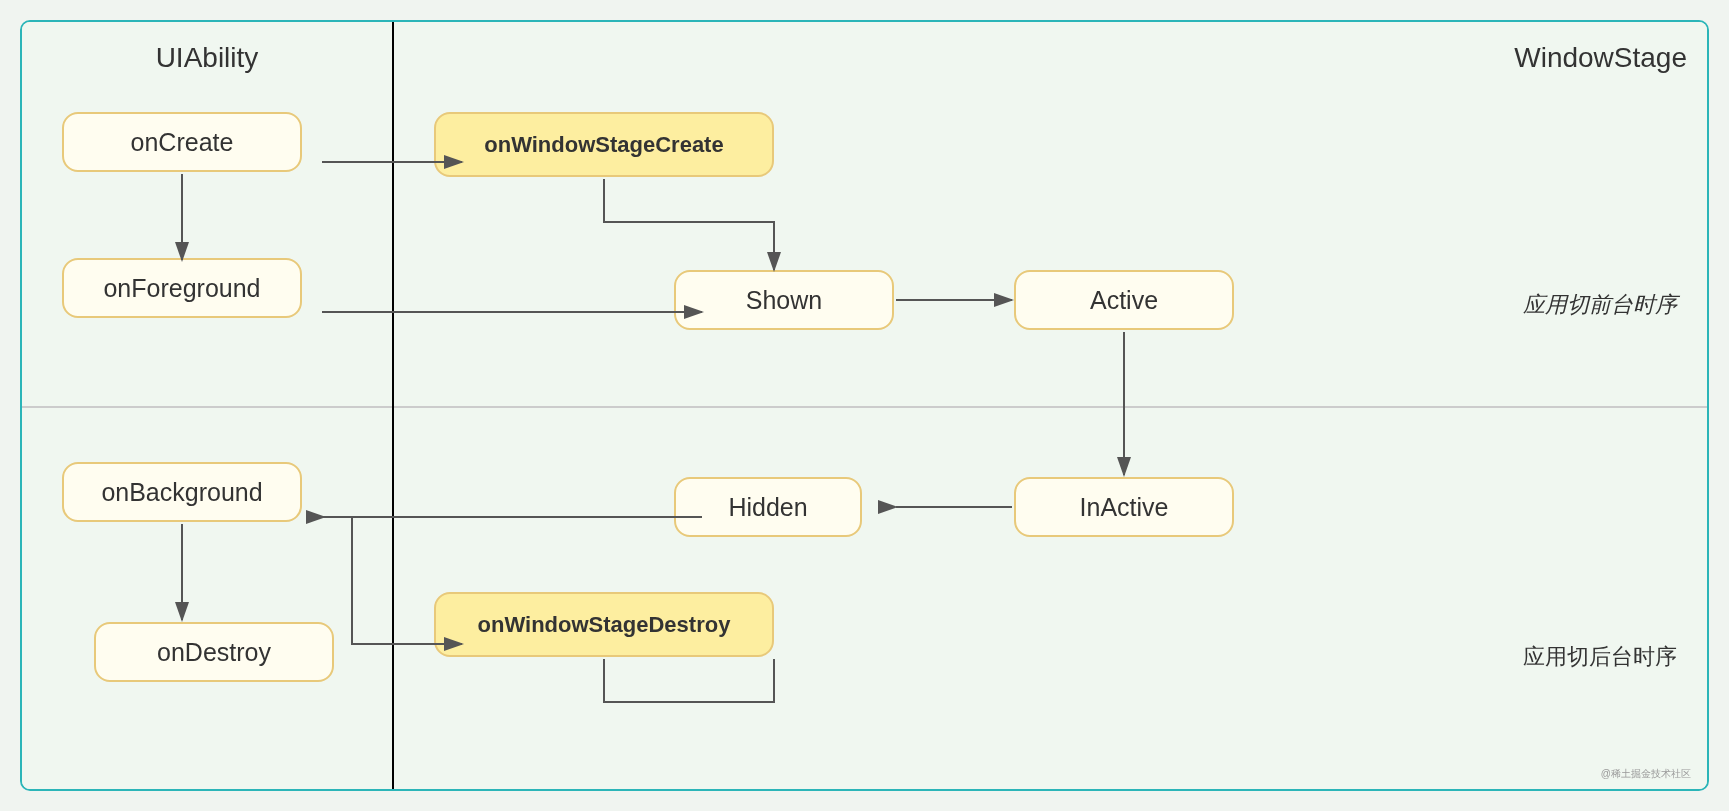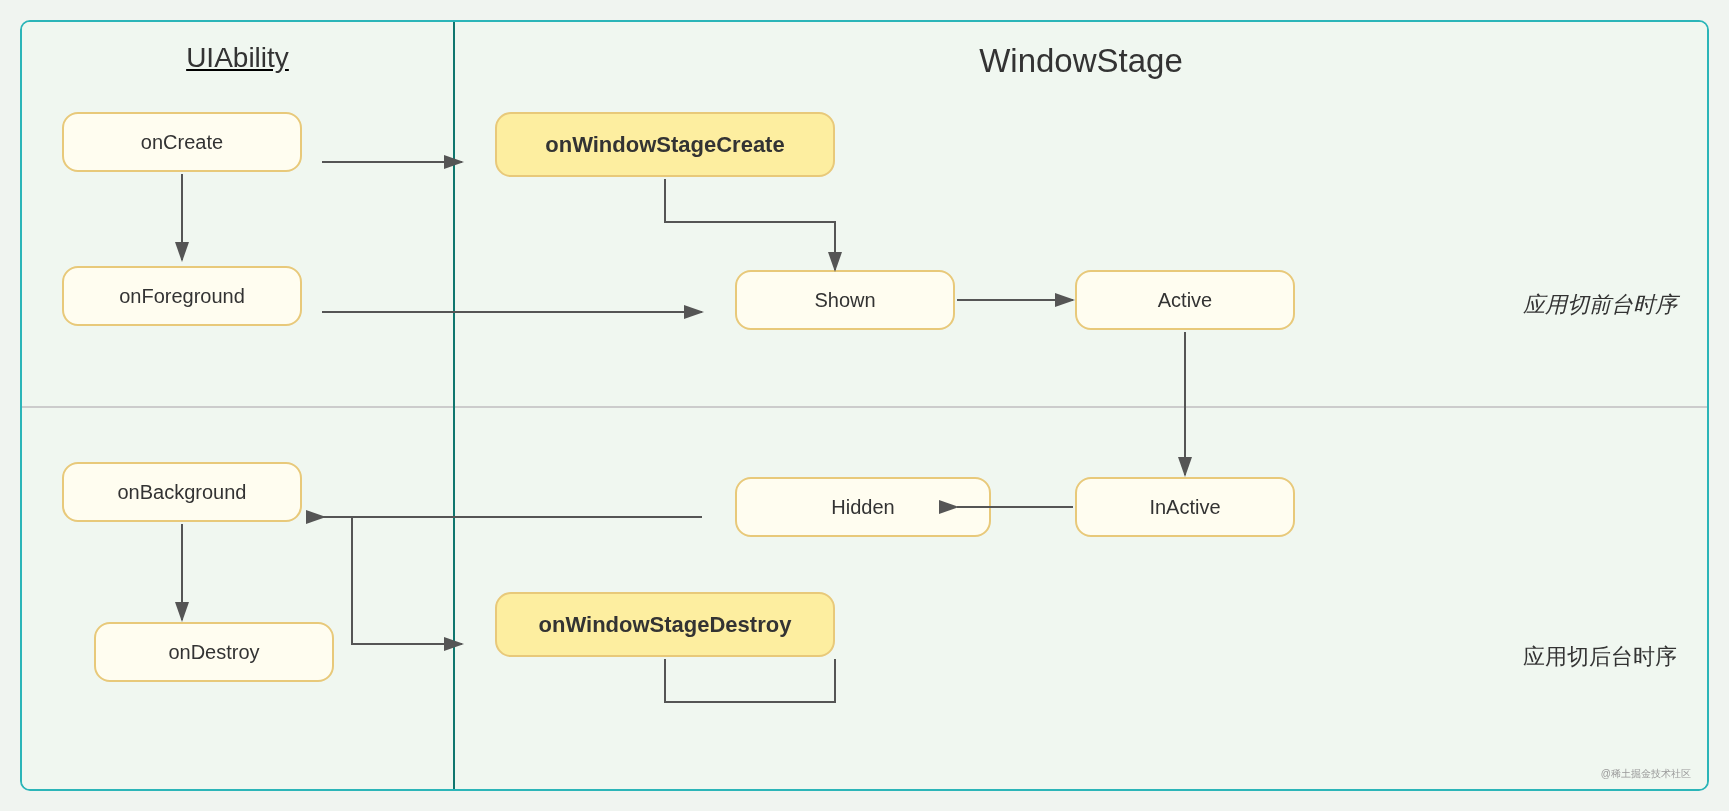--- a/index.html
+++ b/index.html
@@ -19,64 +19,63 @@
       right: 20px;
       bottom: 20px;
       display: flex;
       border: 2px solid #2bb5b8;
       border-radius: 10px;
       background: #f0f7f0;
     }
 
     
     .uiability-section {
-      width: 433px;
+      width: 372px;
       flex-shrink: 0;
-      border-right: 2px solid #0f766e;
+      border-right: 2px solid #000000;
       position: relative;
       padding: 20px;
       background: #f0f7f0;
       border-radius: 8px 0 0 8px;
-      text-decoration: underline;
     }
 
     .section-title {
       font-size: 28px;
       font-weight: 400;
       color: #333;
       text-align: center;
       margin-bottom: 30px;
     }
 
     
     .windowstage-section {
       flex: 1;
       position: relative;
       background: #f0f7f0;
       border-radius: 0 8px 8px 0;
     }
 
     .windowstage-title {
-      font-size: 33px;
+      font-size: 28px;
       font-weight: 400;
       color: #333;
-      text-align: center;
+      text-align: right;
       padding: 20px;
     }
 
     
     .node {
       position: absolute;
       border: 2px solid #e8c97a;
       border-radius: 16px;
       background: #fffdf0;
       display: flex;
       align-items: center;
       justify-content: center;
-      font-size: 20px;
+      font-size: 25px;
       color: #333;
     }
 
     .node-bold {
       background: #fdeea0;
       border: 2px solid #e8c97a;
       font-weight: bold;
       font-size: 22px;
     }
 
@@ -111,21 +110,21 @@
 
   <div class="uiability-section">
     <div class="section-title">UIAbility</div>
 
     <div style="position:absolute; left:0; right:0; top:50%; height:2px; background:#ccc;"></div>
 
     <div class="node" style="top: 90px; left: 40px; width: 240px; height: 60px;">
       <span>onCreate</span>
     </div>
 
-    <div class="node" style="top: 244px; left: 40px; width: 240px; height: 60px; justify-content: center;">
+    <div class="node" style="top: 236px; left: 40px; width: 240px; height: 60px; justify-content: center;">
       <span>onForeground</span>
     </div>
 
     <div class="node" style="top: 440px; left: 40px; width: 240px; height: 60px; text-align: right;">
       <span>onBackground</span>
     </div>
 
     <div class="node" style="top: 600px; left: 40px; width: 240px; height: 60px; margin-left: 32px;">
       <span>onDestroy</span>
     </div>
@@ -153,21 +152,21 @@
     </div>
 
     <div class="node node-bold" style="position:absolute; top: 90px; left: 40px; width: 340px; height: 65px;">
       <span>onWindowStageCreate</span>
     </div>
 
     <div class="node" style="position:absolute; top: 248px; left: 620px; width: 220px; height: 60px;">
       <span>Active</span>
     </div>
 
-    <div class="node" style="position:absolute; top: 455px; left: 280px; width: 256px; height: 60px;">
+    <div class="node" style="position:absolute; top: 455px; left: 280px; width: 188px; height: 60px;">
       <span>Hidden</span>
     </div>
 
     <div class="node" style="position:absolute; top: 455px; left: 620px; width: 220px; height: 60px;">
       <span>InActive</span>
     </div>
 
     <div class="node node-bold" style="position:absolute; top: 570px; left: 40px; width: 340px; height: 65px;">
       <span>onWindowStageDestroy</span>
     </div>

